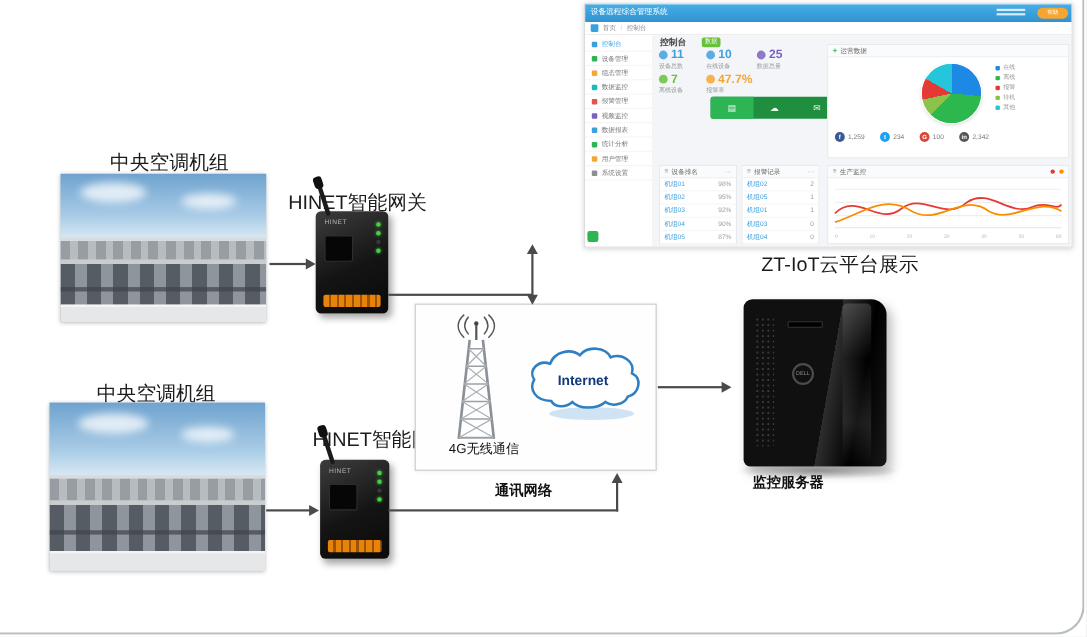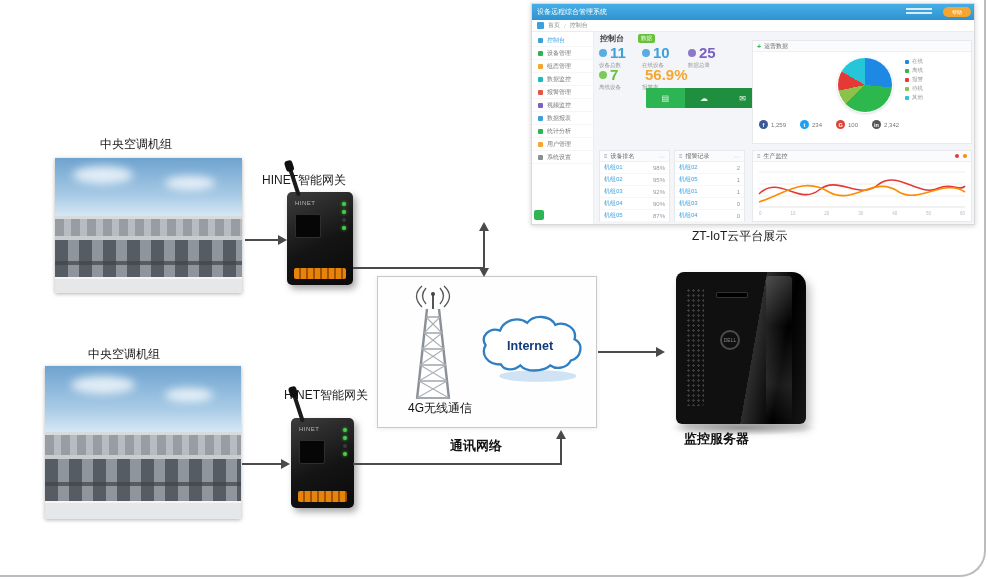--- a/index.html
+++ b/index.html
@@ -6,21 +6,21 @@
   html,body { margin:0; padding:0; }
   body {
     width:988px; height:579px; position:relative; background:#ffffff;
     font-family:"Liberation Sans", sans-serif; overflow:hidden; color:#222;
   }
   .frame { position:absolute; top:0; left:0; right:2px; bottom:2px;
     border-right:2px solid #b9bdc1; border-bottom:2px solid #b9bdc1;
     border-radius:0 0 26px 0; pointer-events:none; }
 
   
-  .cap { position:absolute; font-size:12px; color:#1c1c1c; white-space:nowrap; }
+  .cap { position:absolute; font-size:18px; color:#1c1c1c; white-space:nowrap; }
   .cap-bold { position:absolute; font-size:13px; font-weight:bold; color:#111; white-space:nowrap;text-align:center; }
 
   
   .photo { position:absolute; overflow:hidden; box-shadow:0 1px 4px rgba(0,0,0,.3);
     background:linear-gradient(180deg,#6fa3cf 0%,#a8cbe6 28%,#dcebf5 45%,#c2c7cc 45%); }
   .ph-cloud { position:absolute; background:#fff; opacity:.75; border-radius:50%; filter:blur(4px); }
   .ph-far  { position:absolute; top:43%; left:0; right:0; height:15%;
     background:repeating-linear-gradient(90deg,#979da3 0 9px,#b7bcc1 9px 16px);
     border-top:3px solid #d8dbdd; }
   .ph-near { position:absolute; top:58%; left:0; right:0; height:30%;
@@ -107,21 +107,21 @@
   .side-item:nth-child(10) .side-dot{background:#8a8f94;}
   .chat-widget { position:absolute; left:2px; bottom:4px; width:10px; height:10px; background:#2eb553; border-radius:2px; }
 
   .dash-main { position:relative; flex:1; background:#f3f5f8; overflow:hidden; }
   .dm-title { position:absolute; left:6px; top:1px; font-size:8px; font-weight:bold; color:#444; }
   .dm-badge { position:absolute; left:44px; top:2px; height:9px; padding:0 3px; background:#67c23a;
     border-radius:2px; color:#fff; font-size:5.5px; line-height:9px; }
   .stat { position:absolute; width:42px; }
   .stat-row { display:flex; align-items:center; gap:3px; }
   .stat-ico { width:8px; height:8px; border-radius:50%; opacity:.85; }
-  .stat-num { font-size:15px; font-weight:bold; }
+  .stat-num { font-size:11px; font-weight:bold; }
   .stat-label { font-size:5.5px; color:#999; margin-top:1px; }
   .c-blue { color:#3da0dd; } .b-blue { background:#3da0dd; }
   .c-violet { color:#7b61c4; } .b-violet { background:#7b61c4; }
   .c-green { color:#67c23a; } .b-green { background:#67c23a; }
   .c-orange { color:#f6a630; } .b-orange { background:#f6a630; }
   .banner { position:absolute; left:52px; top:56px; width:116px; height:20px; background:#1f8f3f;
     border-radius:2px; display:flex; align-items:center; }
   .banner-seg { flex:1; height:100%; display:flex; align-items:center; justify-content:center;
     color:#eaf8ee; font-size:8px; }
   .banner-seg.lit { background:#2eb553; border-radius:2px 0 0 2px; }
@@ -368,21 +368,21 @@
       <div class="stat" style="left:5px; top:34px;">
         <div class="stat-row">
             <span class="stat-ico b-green"></span>
             <span class="stat-num c-green">7</span>
           </div>
         <div class="stat-label">离线设备</div>
       </div>
       <div class="stat" style="left:48px; top:34px;">
         <div class="stat-row">
             <span class="stat-ico b-orange"></span>
-            <span class="stat-num c-orange">56.9%</span>
+            <span class="stat-num c-orange">47.7%</span>
           </div>
         <div class="stat-label">报警率</div>
       </div>
 
       <div class="banner">
         <div class="banner-seg lit">▤</div>
         <div class="banner-seg">☁</div>
         <div class="banner-seg">✉</div>
       </div>
 

